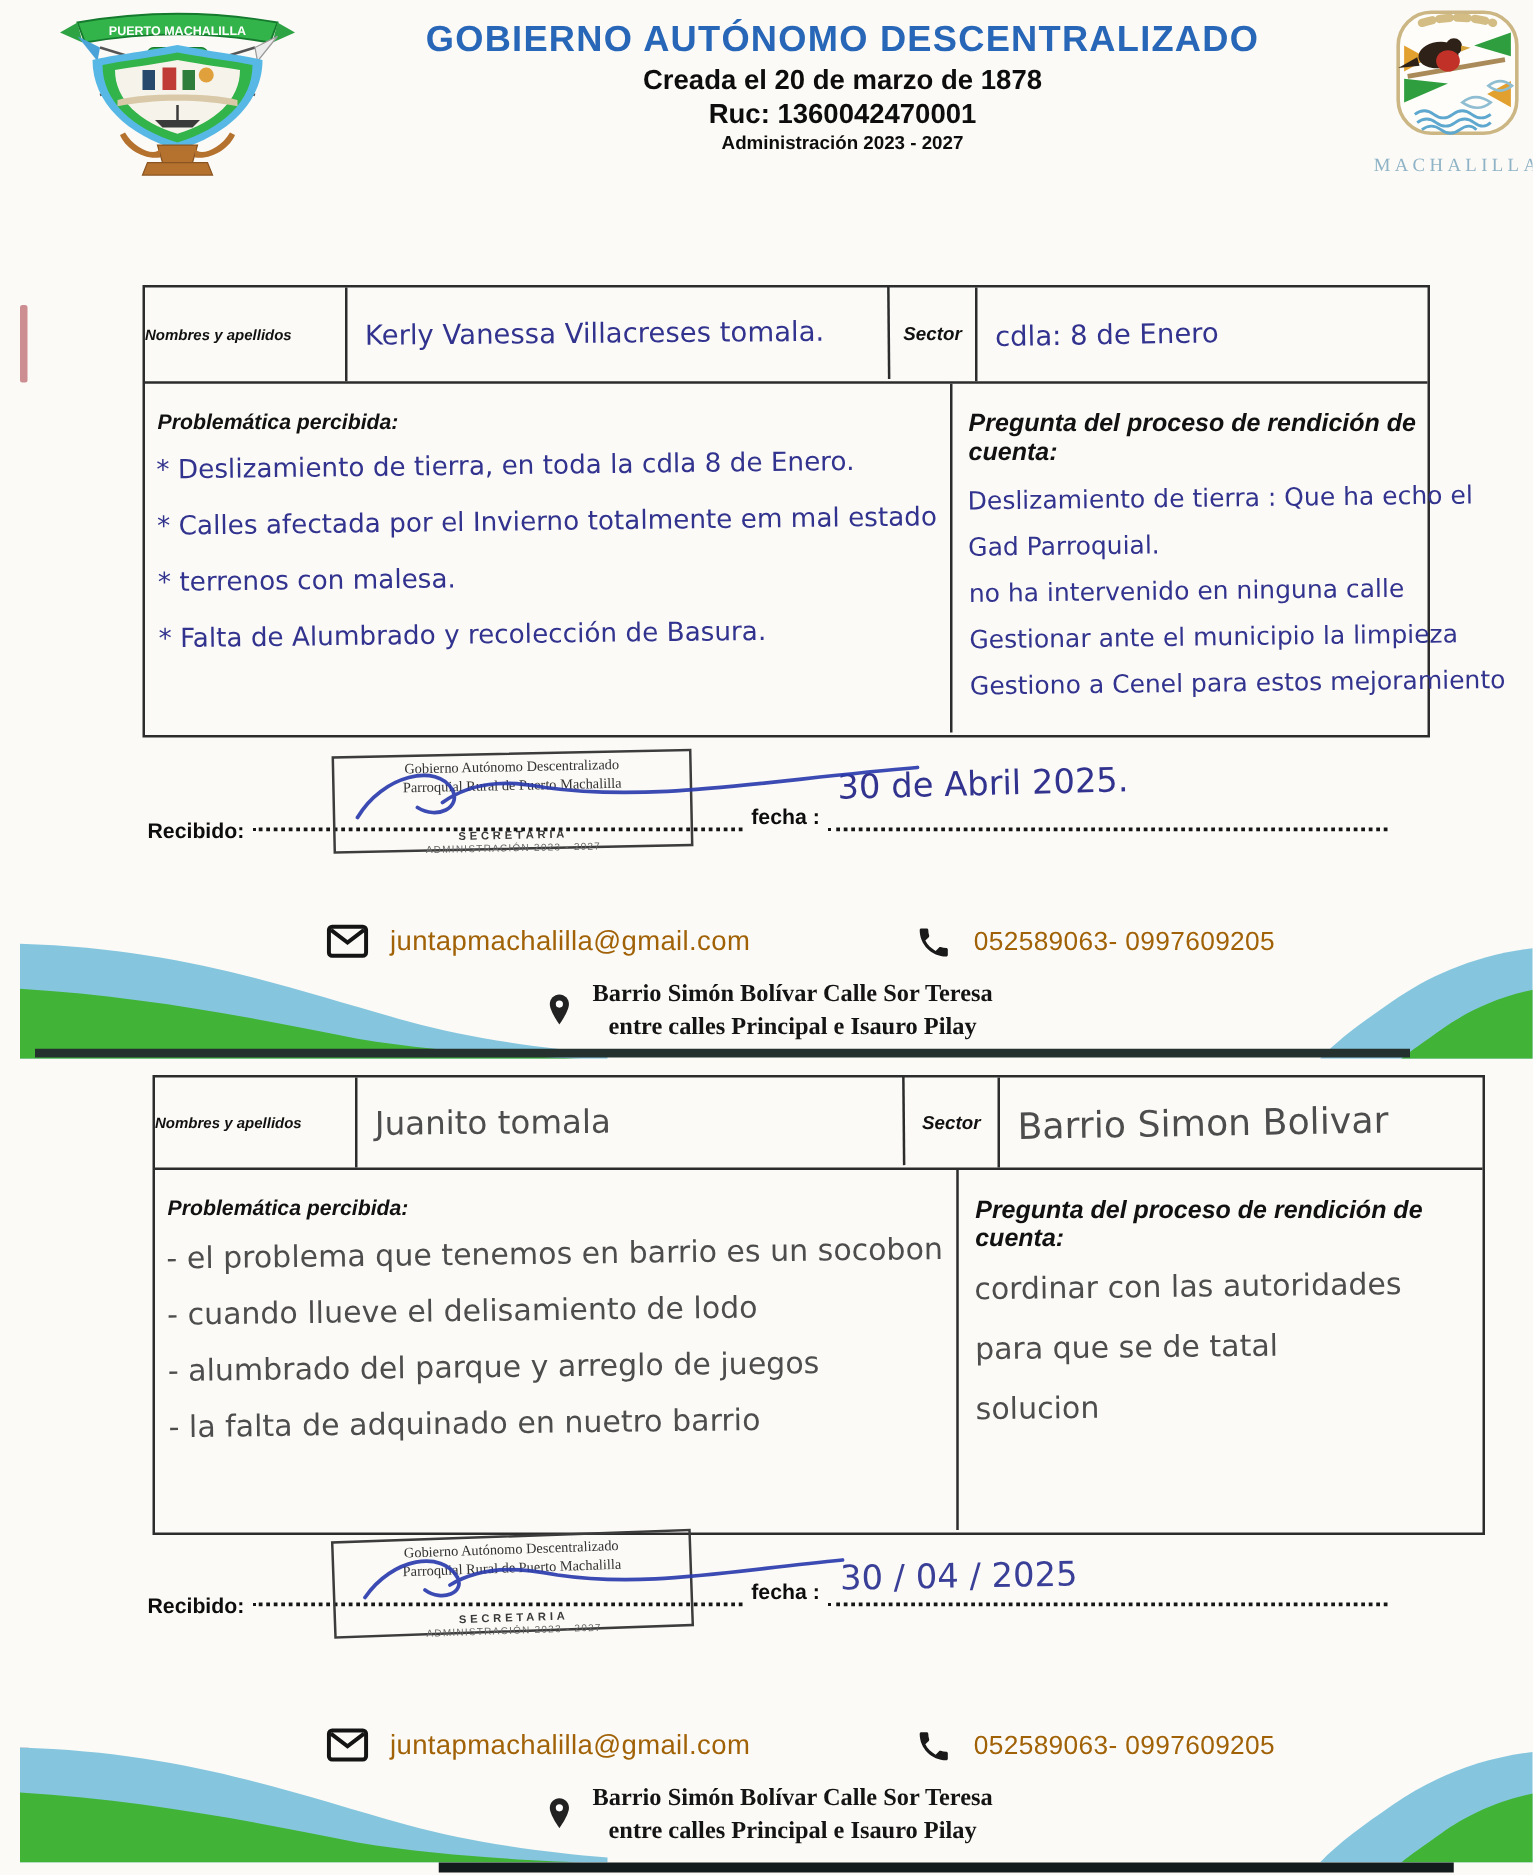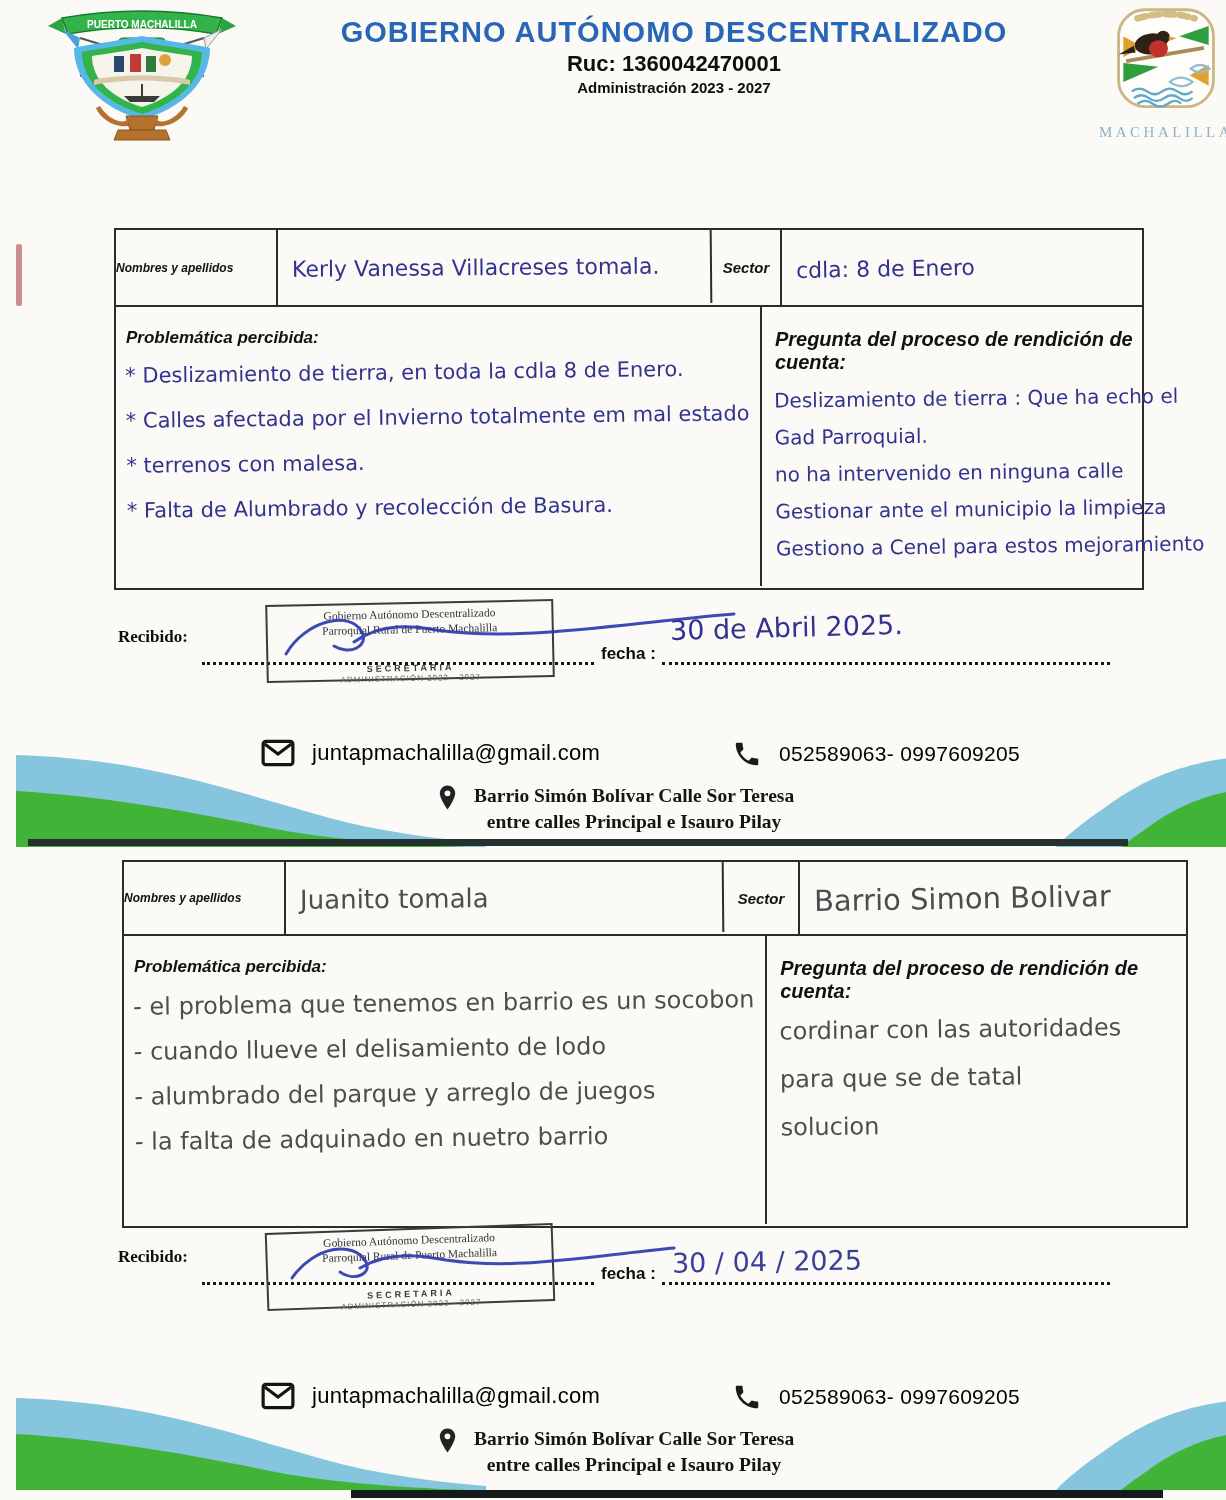--- a/index.html
+++ b/index.html
@@ -61,21 +61,21 @@
   .hl1{font-size:21px;margin-bottom:21px;}
   .ql1{font-size:20px;margin-bottom:13px;}
   .hl2{font-size:24px;margin-bottom:17px;}
   .ql2{font-size:24px;margin-bottom:20px;}
 
   
   .recibido{position:absolute;width:1030px;height:110px;}
   .r1{left:98px;top:598px;}
   .r2{left:98px;top:1218px;}
   .rlbl,.flbl{position:absolute;font-size:17px;font-weight:bold;color:#0d0d0d;}
-  .rlbl{left:4px;top:29px;font-family:Liberation Serif, serif;}
+  .rlbl{left:4px;top:57px;}
   .flbl{left:487px;top:46px;}
   .dots{position:absolute;height:0;border-bottom:3.5px dotted #161616;}
   .d1{left:88px;top:64px;width:392px;}
   .d2{left:548px;top:64px;width:448px;}
   .stamp{position:absolute;left:152px;top:4px;width:288px;height:78px;border:2.5px solid #3c3c3c;box-sizing:border-box;text-align:center;background:transparent;transform:rotate(-1.2deg);padding-top:3px;}
   .r2 .stamp{top:10px;transform:rotate(-2deg);}
   .s1{font-family:"Liberation Serif",serif;font-size:11.5px;color:#333;line-height:1.3;}
   .srole{font-size:9px;font-weight:bold;letter-spacing:3px;color:#3a3a3a;margin-top:26px;}
   .sadmin{font-size:8px;letter-spacing:1px;color:#666;margin-top:1px;}
   .sig{position:absolute;left:160px;top:12px;width:470px;height:60px;z-index:3;pointer-events:none;}
@@ -85,23 +85,23 @@
   .r2 .dateval{left:558px;top:28px;color:#3a4098;transform:rotate(-1deg);}
 
   
   .pfooter{position:absolute;left:0;width:1226px;}
   .pf1{top:733px;height:124px;}
   .pf2{top:1376px;height:124px;}
   .waves{position:absolute;left:0;top:16px;width:1226px;height:98px;}
   .frow{position:absolute;display:flex;align-items:center;gap:17px;}
   .email-row{left:245px;top:6px;}
   .phone-row{left:716px;top:6px;}
-  .contact-txt{font-size:22px;color:#000000;letter-spacing:.3px;}
+  .contact-txt{font-size:22px;color:#a16207;letter-spacing:.3px;}
   .phone-row .contact-txt{font-size:21px;}
-  .addr{position:absolute;left:420px;top:50px;display:flex;gap:15px;align-items:flex-start;}
+  .addr{position:absolute;left:420px;top:50px;display:flex;gap:15px;align-items:center;}
   .addr-lines{font-family:"Liberation Serif",serif;font-size:19.5px;font-weight:bold;color:#141414;line-height:1.35;text-align:center;}
   .pageline{position:absolute;left:12px;top:106px;width:1100px;height:7px;background:#25312e;}
   .pf2 .pageline{left:335px;top:114px;width:812px;height:8px;background:#141b1d;}
 </style>
 </head>
 <body>
 
 <div class="page">
 
   <div class="artifact a1"></div>
@@ -128,20 +128,21 @@
     <path d="M82 92 L118 92 L112 98 L88 98 Z" fill="#3a3a3a"></path>
     <line x1="100" y1="80" x2="100" y2="92" stroke="#3a3a3a" stroke-width="2"></line>
     <path d="M84 112 L116 112 L112 126 L88 126 Z" fill="#b5722f" stroke="#8a5420"></path>
     <path d="M76 126 L124 126 L128 136 L72 136 Z" fill="#b5722f" stroke="#8a5420"></path>
     <path d="M58 102 C66 116 84 122 86 114 L86 122 C72 124 58 114 54 104 Z" fill="#b5722f"></path>
     <path d="M142 102 C134 116 116 122 114 114 L114 122 C128 124 142 114 146 104 Z" fill="#b5722f"></path>
   </svg>
 
   <div class="titles">
     <div class="t1">GOBIERNO AUTÓNOMO DESCENTRALIZADO</div>
+    <div class="t2">Creada el 20 de marzo de 1878</div>
     <div class="t2">Ruc: 1360042470001</div>
     <div class="t3">Administración 2023 - 2027</div>
   </div>
 
   <div class="logo-wrap">
     <svg class="emblem" viewBox="0 0 120 118">
       <rect x="10" y="4" width="100" height="102" rx="28" fill="#fefdf9" stroke="#cbb684" stroke-width="3"></rect>
       <path d="M30 13 Q60 4 90 13" stroke="#d3bd85" stroke-width="7" fill="none" stroke-linecap="round" stroke-dasharray="9 6"></path>
       <polygon points="15,32 35,43 15,54" fill="#e2a02f"></polygon>
       <polygon points="105,62 85,73 105,84" fill="#e2a02f"></polygon>

